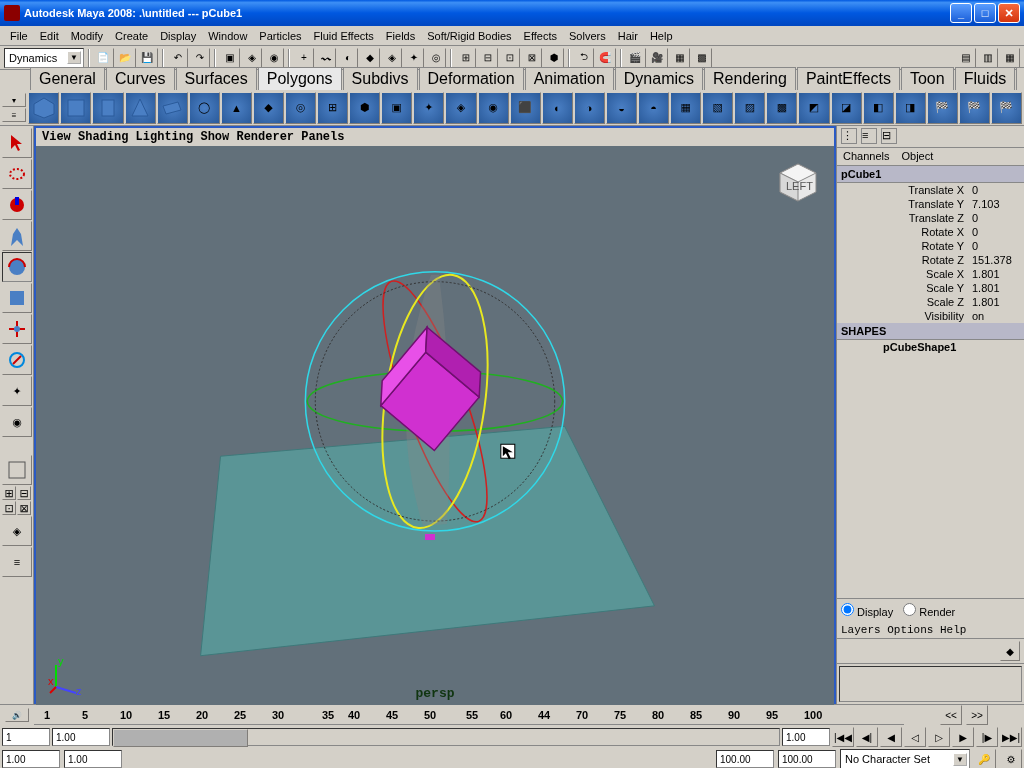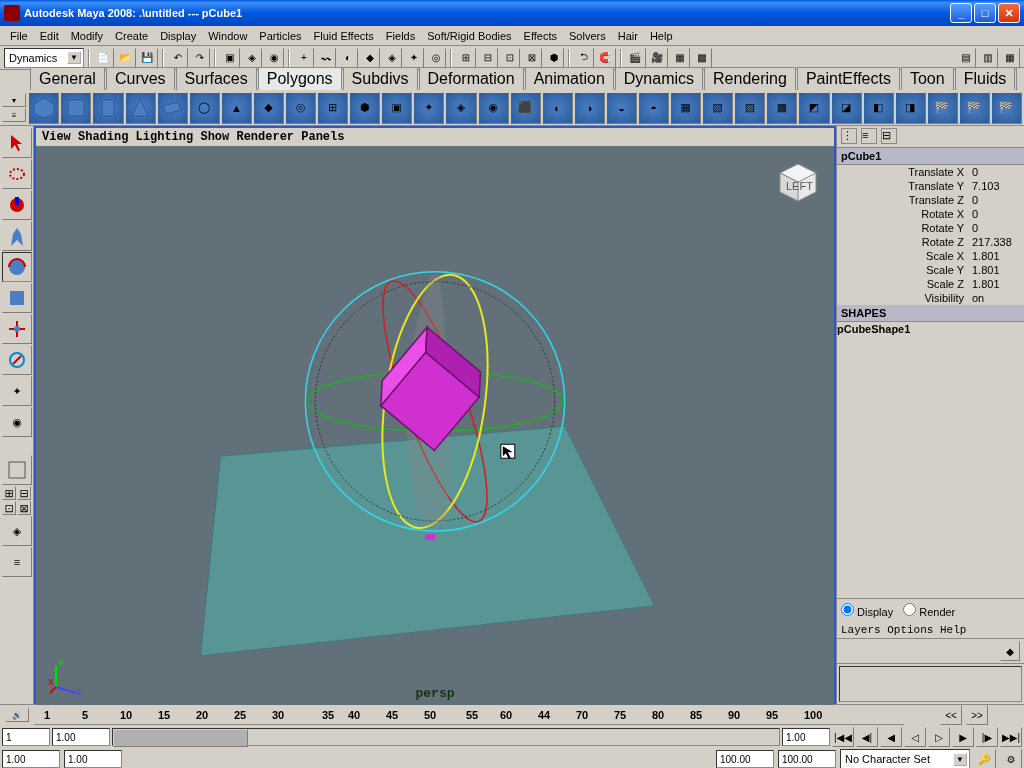--- a/index.html
+++ b/index.html
@@ -38,21 +38,21 @@
 .persp-label { position: absolute; bottom: 6px; left: 50%; transform: translateX(-50%); color: #103510; font-weight: bold; font-family: "Courier New", monospace; font-size: 13px; }
 .viewcube { position: absolute; top: 14px; right: 14px; width: 44px; height: 44px; }
 .right-panel { width: 188px; background: #d4d0c8; border-left: 1px solid #888; display: flex; flex-direction: column; }
 .panel-icons { height: 22px; display: flex; gap: 4px; padding: 2px 4px; border-bottom: 1px solid #888; }
 .pi { width: 16px; height: 16px; border: 1px solid #888; }
 .panel-tabs { height: 18px; display: flex; border-bottom: 1px solid #888; font-family: "Courier New", monospace; font-size: 11px; }
 .ptab { padding: 2px 6px; cursor: default; }
 .channel-box { flex: 1; background: #d4d0c8; overflow: hidden; font-family: "Courier New", monospace; }
 .ch-header { background: #b8b8c8; padding: 2px 4px; font-weight: bold; border-bottom: 1px solid #888; }
 .ch-row { display: flex; padding: 1px 0; }
-.ch-label { flex: 1; text-align: right; padding-right: 4px; }
+.ch-label { flex: 1; text-align: right; padding-right: 4px; margin-left: 46px; }
 .ch-val { width: 56px; padding-left: 4px; }
 .layer-panel { height: 106px; border-top: 1px solid #888; display: flex; flex-direction: column; }
 .layer-radio { padding: 4px; display: flex; gap: 10px; }
 .layer-menu { padding: 2px 4px; font-family: "Courier New", monospace; font-size: 11px; }
 .layer-icon-row { display:flex; justify-content:flex-end; padding:2px 4px; border-top:1px solid #888; border-bottom:1px solid #888;}
 .timeline-area { height: 70px; background: #d4d0c8; border-top: 1px solid #888; }
 .time-ruler { height: 20px; background: #d4d0c8; border-bottom: 1px solid #888; display: flex; align-items: center; font-family: "Courier New", monospace; font-size: 10px; font-weight: bold; position: relative; padding-left: 30px; }
 .time-tick { position: absolute; }
 .time-ctrl { height: 24px; display: flex; align-items: center; padding: 2px; gap: 2px; }
 .num-field { width: 48px; height: 18px; border: 1px inset #888; background: white; padding: 0 3px; font-size: 10px; display: flex; align-items: center; }
@@ -331,20 +331,24 @@
       </div>
     </div>
   </div>
 
   <div class="right-panel">
     <div class="panel-icons">
       <div class="pi">⋮</div>
       <div class="pi">≡</div>
       <div class="pi">⊟</div>
     </div>
+    <div class="panel-tabs">
+      <div class="ptab">Channels</div>
+      <div class="ptab">Object</div>
+    </div>
     <div class="channel-box">
       <div class="ch-header">pCube1</div>
       <div id="ch-attrs">
           <div class="ch-row">
             <div class="ch-label">Translate X</div>
             <div class="ch-val">0</div>
           </div>
           <div class="ch-row">
             <div class="ch-label">Translate Y</div>
             <div class="ch-val">7.103</div>
@@ -356,21 +360,21 @@
           <div class="ch-row">
             <div class="ch-label">Rotate X</div>
             <div class="ch-val">0</div>
           </div>
           <div class="ch-row">
             <div class="ch-label">Rotate Y</div>
             <div class="ch-val">0</div>
           </div>
           <div class="ch-row">
             <div class="ch-label">Rotate Z</div>
-            <div class="ch-val">217.338</div>
+            <div class="ch-val">151.378</div>
           </div>
           <div class="ch-row">
             <div class="ch-label">Scale X</div>
             <div class="ch-val">1.801</div>
           </div>
           <div class="ch-row">
             <div class="ch-label">Scale Y</div>
             <div class="ch-val">1.801</div>
           </div>
           <div class="ch-row">

